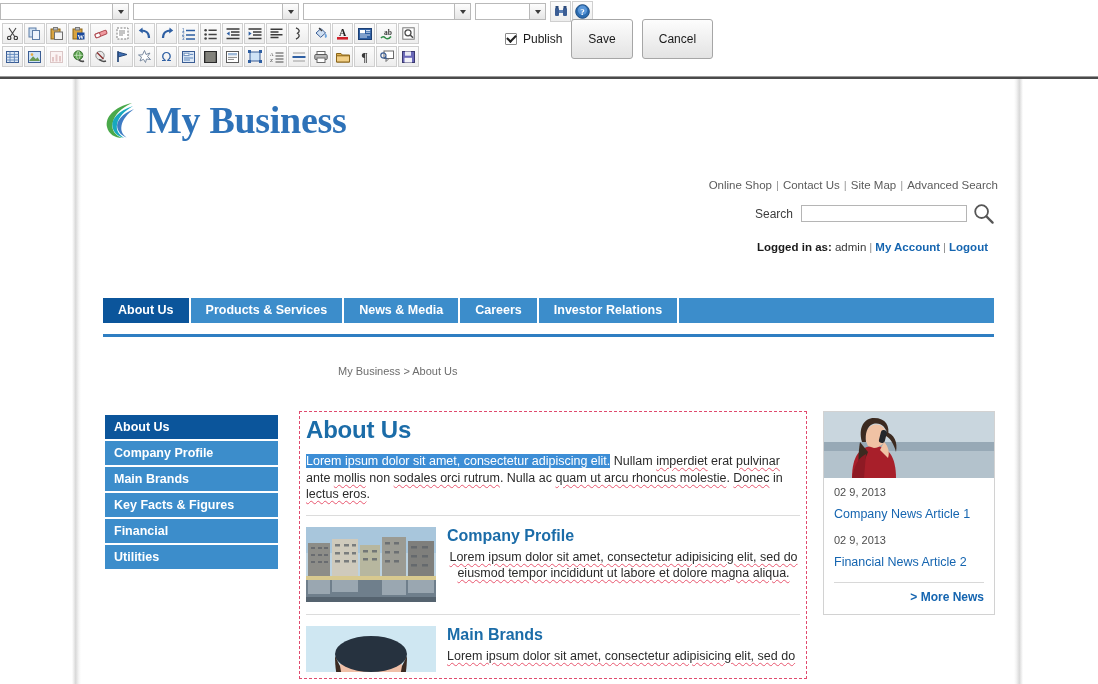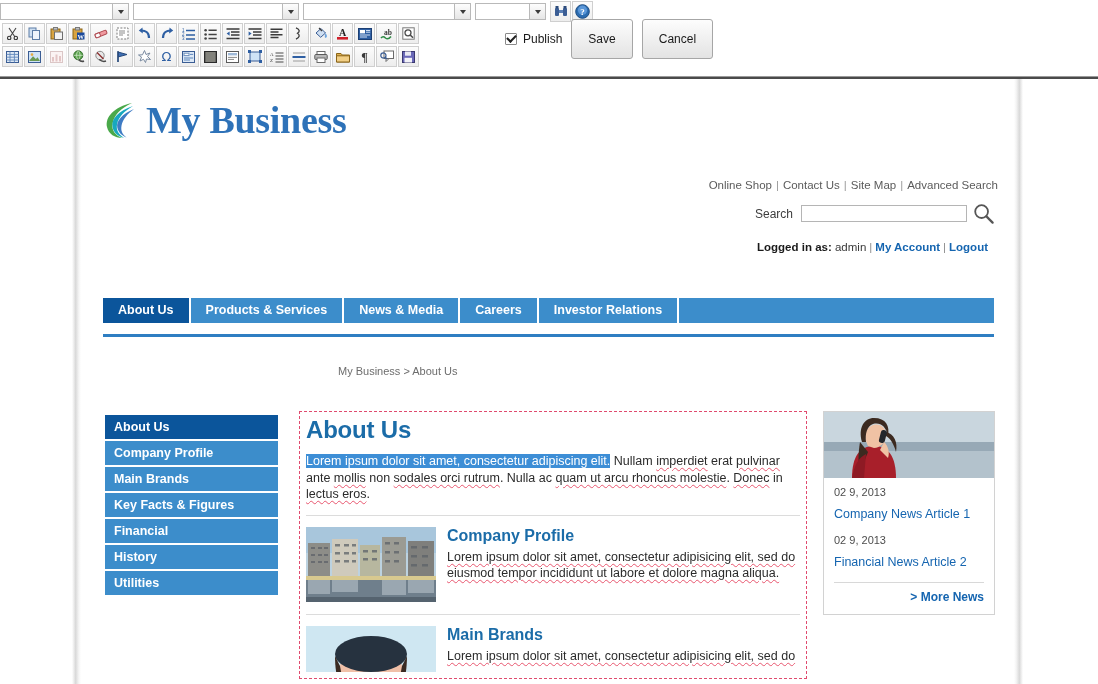--- a/index.html
+++ b/index.html
@@ -125,20 +125,21 @@
   }
   #content h1{
     margin:0 0 9px 0;font-size:24px;color:#1b6ca8;font-weight:bold;letter-spacing:-.2px;
   }
   .body-txt{font-size:12.5px;color:#2b2b2b;line-height:16.5px;margin:0;}
   .sel{background:#3d8ed6;color:#fff;}
   .sq{
     text-decoration:underline;
     text-decoration-style:wavy;text-decoration-color:#e8566f;text-decoration-thickness:1px;
     text-underline-offset:2px;
+    text-align:center;
   }
   .sect-rule{height:1px;background:#dcdcdc;margin:12px 0 11px 0;}
   .sect{display:flex;}
   .sect .thumb{width:130px;height:75px;flex:0 0 130px;margin-right:11px;overflow:hidden;}
   .sect h2{margin:0 0 4px 0;font-size:16px;color:#1b6ca8;font-weight:bold;}
 
   
   #right-col{position:absolute;left:742px;top:332px;width:172px;border:1px solid #d2d2d2;background:#fff;box-sizing:border-box;}
   #news-head{height:22px;line-height:22px;background:#0b559b;color:#fff;font-weight:bold;font-size:12px;padding-left:9px;}
   #news-img{width:100%;height:66px;display:block;overflow:hidden;}
@@ -497,21 +498,20 @@
     <div id="nav-rule"></div>
 
     <div id="breadcrumb">My Business &gt; About Us</div>
 
     <div id="left-col">
       <div class="lnav-item active">About Us</div>
       <div class="lnav-item">Company Profile</div>
       <div class="lnav-item">Main Brands</div>
       <div class="lnav-item">Key Facts &amp; Figures</div>
       <div class="lnav-item">Financial</div>
-      <div class="lnav-item">History</div>
       <div class="lnav-item">Utilities</div>
     </div>
 
     <div id="content">
       <h1>About Us</h1>
 
       <p class="body-txt"><span class="sel">Lorem ipsum dolor sit amet, consectetur adipiscing elit.</span><span> Nullam </span><span class="sq">imperdiet</span><span> erat </span><span class="sq">pulvinar</span><span> ante </span><span class="sq">mollis</span><span> non </span><span class="sq">sodales orci rutrum</span><span>. Nulla ac </span><span class="sq">quam ut arcu rhoncus molestie</span><span>. </span><span class="sq">Donec</span><span> in </span><span class="sq">lectus eros</span><span>.</span></p>
 
       <div class="sect-rule"></div>
 

